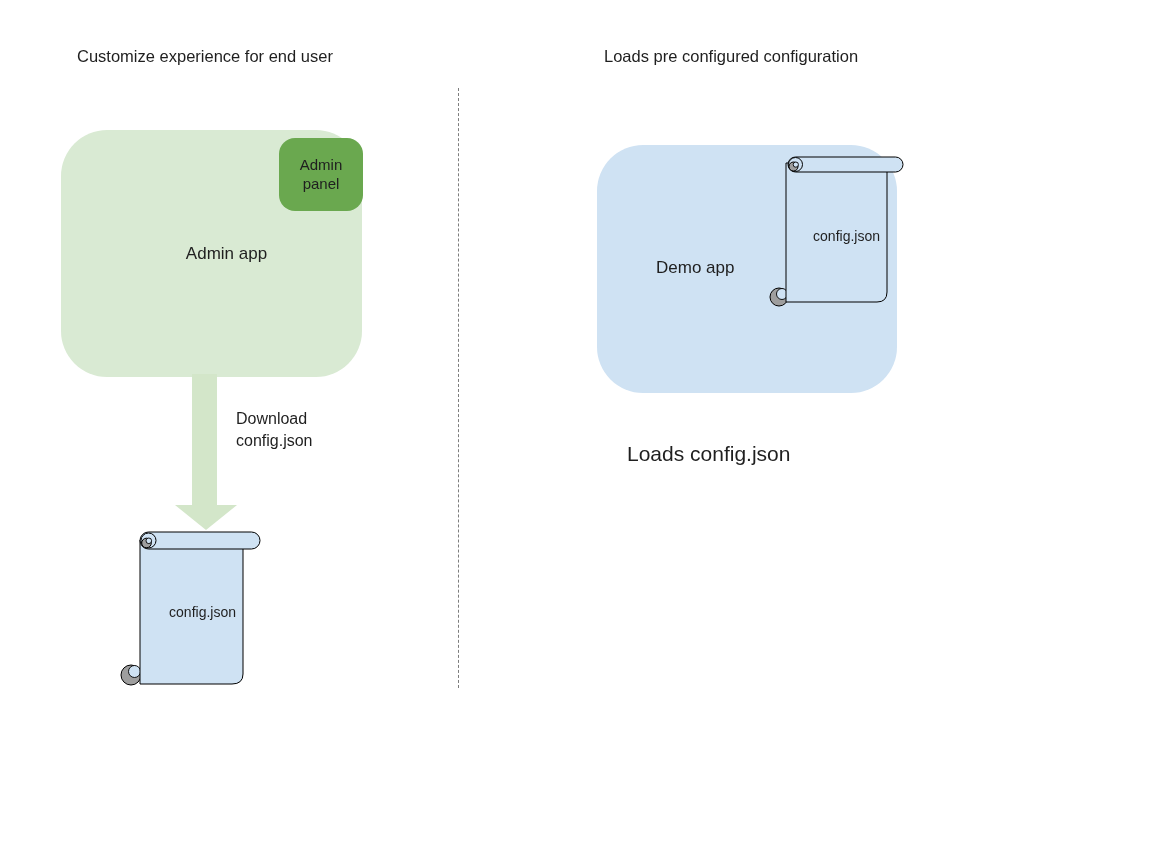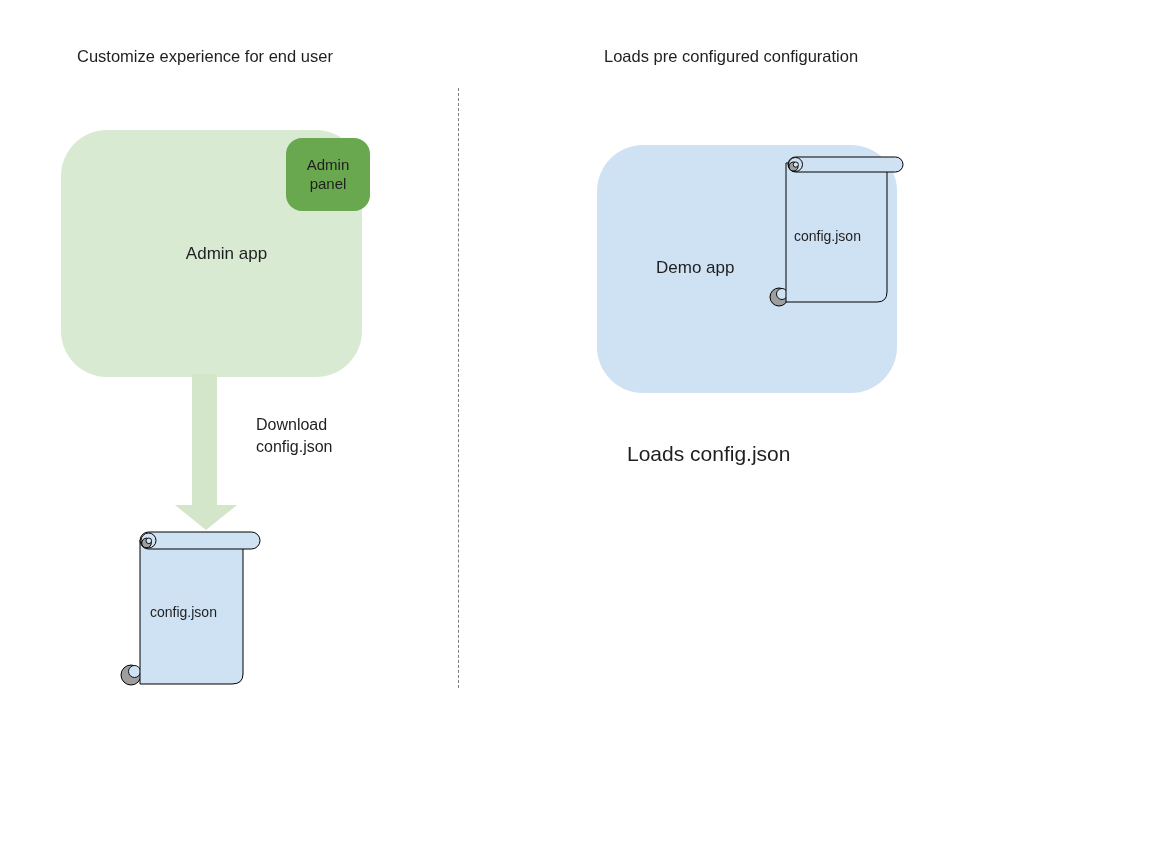--- a/index.html
+++ b/index.html
@@ -22,36 +22,36 @@
   .app-box{position:absolute;border-radius:46px;display:flex;
            align-items:center;justify-content:center;}
   .admin-box{left:61px;top:130px;width:301px;height:247px;background:var(--admin-app-fill);}
   .demo-box{left:597px;top:145px;width:300px;height:248px;background:var(--demo-app-fill);text-align:center;}
   .app-label{font-size:17px;margin-left:30px;}
   .demo-label{position:absolute;left:59px;top:113px;font-size:17px;}
 
   .panel-badge{position:absolute;left:218px;top:8px;width:84px;height:73px;
                border-radius:16px;background:var(--admin-panel-fill);
                display:flex;align-items:center;justify-content:center;text-align:center;
-               padding:0 8px;margin-left:7px;}
+               padding:0 8px;}
   .panel-badge span{font-size:15px;line-height:1.25;}
 
   .arrow-svg{position:absolute;left:172px;top:372px;}
   .arrow-shape{fill:var(--arrow-fill);}
 
-  .arrow-label{position:absolute;left:256px;top:408px;width:112px;
-               font-size:16px;line-height:22px;margin-top:6px;}
+  .arrow-label{position:absolute;left:236px;top:408px;width:112px;
+               font-size:16px;line-height:22px;}
 
   .scroll-svg{position:absolute;}
   .scroll-left{left:116px;top:524px;}
   .scroll-right{left:764px;top:148px;}
   .scroll-body{fill:var(--scroll-fill);stroke:var(--outline);stroke-width:1;stroke-linejoin:round;}
   .scroll-curl{fill:var(--scroll-curl);stroke:var(--outline);stroke-width:1;}
   .scroll-curl-inner{fill:var(--scroll-fill);stroke:var(--outline);stroke-width:0.9;}
-  .scroll-label{position:absolute;width:86px;text-align:left;font-size:14px;}
+  .scroll-label{position:absolute;width:86px;text-align:right;font-size:14px;}
   .scroll-label-left{left:150px;top:604px;}
   .scroll-label-right{left:794px;top:228px;}
 
   .caption{position:absolute;left:627px;top:442px;font-size:21px;white-space:nowrap;}
 </style>
 </head>
 <body>
 
 <div class="canvas">
 

